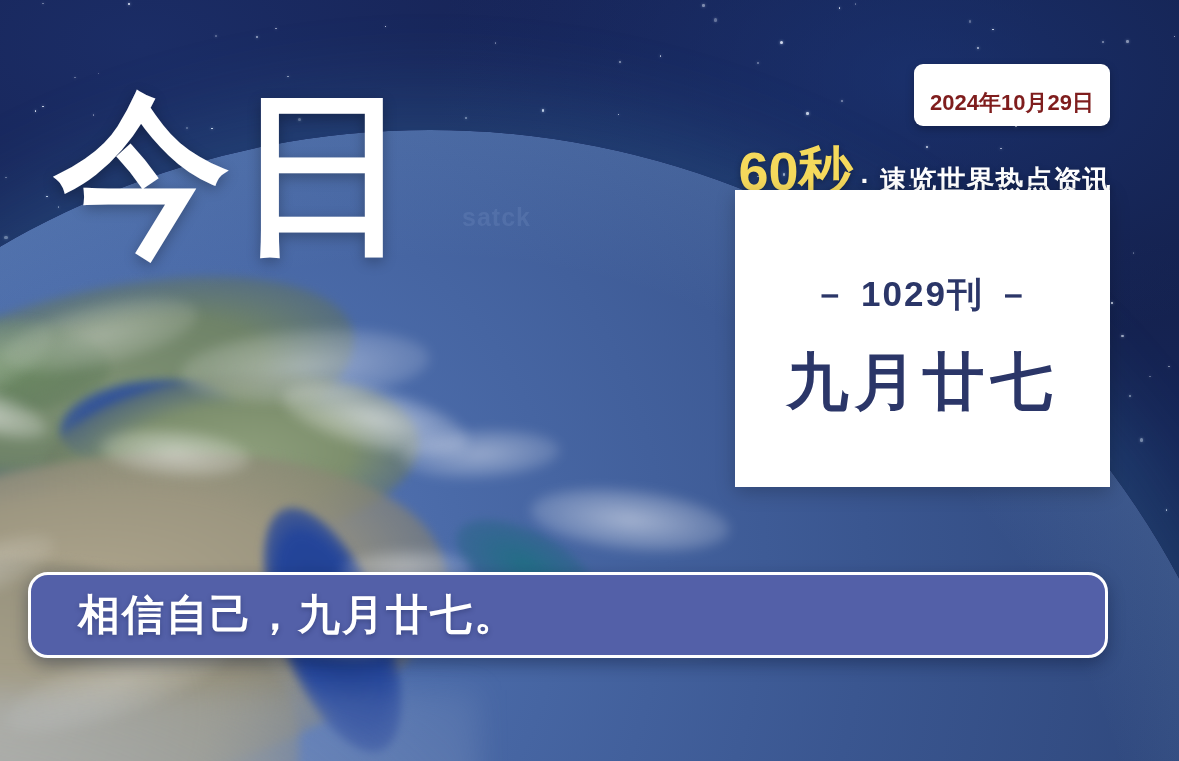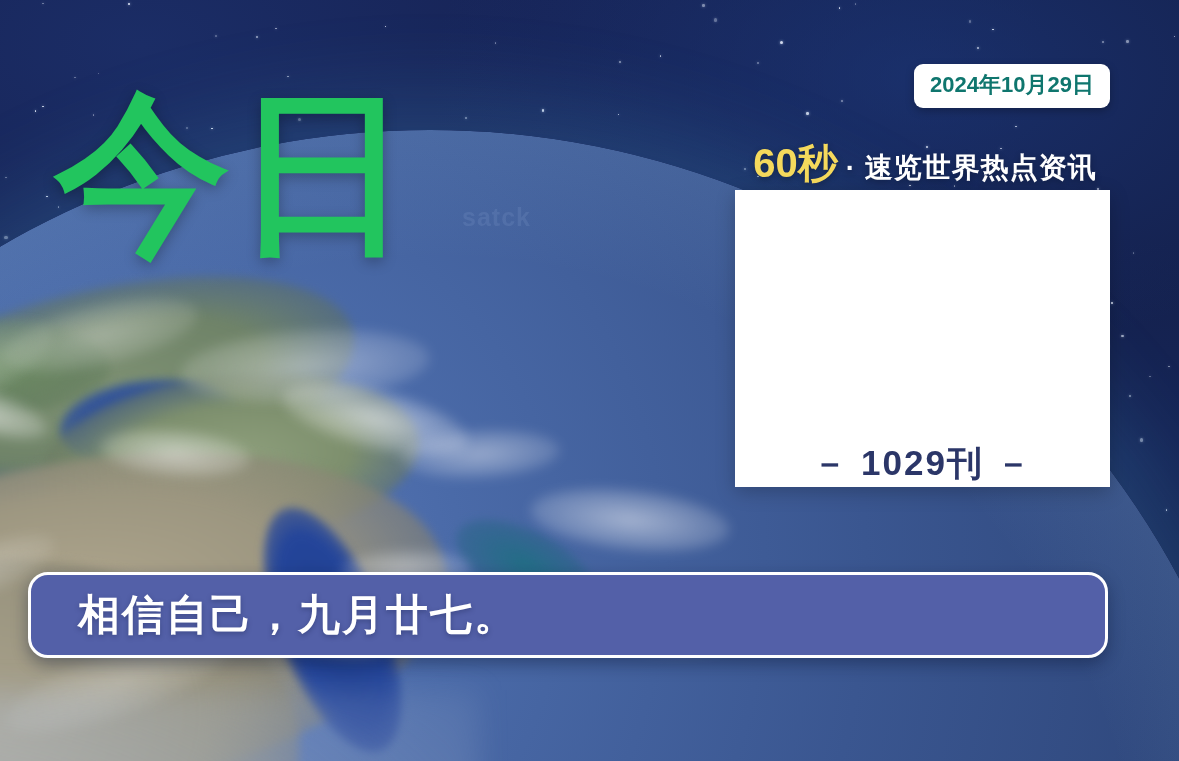--- a/index.html
+++ b/index.html
@@ -168,57 +168,57 @@
   
   .title-block {
     position:absolute; left:55px; top:88px;
     z-index:6;
   }
   .title-line {
     font-size:175px; line-height:.98;
     font-weight:700; letter-spacing:6px;
     font-family:"DejaVu Sans","Liberation Sans",sans-serif;
   }
-  .title-1 { color:#22c55e; text-shadow:0 4px 14px rgba(0,0,0,.28); }
+  .title-1 { color:#ffffff; text-shadow:0 4px 14px rgba(0,0,0,.28); }
   .title-2 { color:#ffffff; text-shadow:0 4px 16px rgba(25,40,90,.45); margin-top:8px; }
 
   
   .date-pill {
     position:absolute; right:69px; top:64px; z-index:7;
-    background:#ffffff; color:#0f766e;
+    background:#ffffff; color:#7f1d1d;
     font-size:22px; font-weight:700;
-    padding:6px 16px 8px; border-radius:9px;
+    padding:24px 16px 8px; border-radius:9px;
     box-shadow:0 3px 9px rgba(0,0,0,.26);
     white-space:nowrap;
   }
 
   .tagline {
     position:absolute; left:735px; top:136px; z-index:7;
     width:380px;
     display:flex; align-items:baseline; justify-content:center;
     white-space:nowrap;
   }
   .tag-60 {
-    font-size:40px; font-weight:700; color:#f5d95c;
+    font-size:54px; font-weight:700; color:#f5d95c;
     text-shadow:0 2px 6px rgba(0,0,0,.3);
     letter-spacing:0px;
   }
   .tag-rest {
     font-size:28px; font-weight:700; color:#ffffff;
     margin-left:8px; letter-spacing:1px;
     text-shadow:0 2px 6px rgba(0,0,0,.3);
   }
 
   .info-card {
     position:absolute; left:735px; top:190px;
     width:375px; height:297px; z-index:7;
     background:#ffffff;
     box-shadow:0 5px 18px rgba(0,0,0,.22);
     display:flex; flex-direction:column;
-    align-items:center; justify-content:flex-end;
+    align-items:center; justify-content:center;
     padding-top:18px;
   }
   .issue {
     font-size:35px; font-weight:700; color:#2b3668;
     letter-spacing:2px; white-space:nowrap;
   }
   .weekday {
     margin-top:22px;
     font-size:56px; font-weight:700; color:#2b3668;
     letter-spacing:8px; white-space:nowrap;
@@ -451,19 +451,20 @@
 
   <div class="date-pill">2024年10月29日</div>
 
   <div class="tagline">
     <span class="tag-60">60秒</span>
     <span class="tag-rest">· 速览世界热点资讯</span>
   </div>
 
   <div class="info-card">
     <div class="issue">－ 1029刊 －</div>
+    <div class="lunar">九月廿七</div>
   </div>
 
   <div class="quote-bar">
     <span class="quote-text">相信自己，九月廿七。</span>
   </div>
 
 </div>
 
 </body></html>

